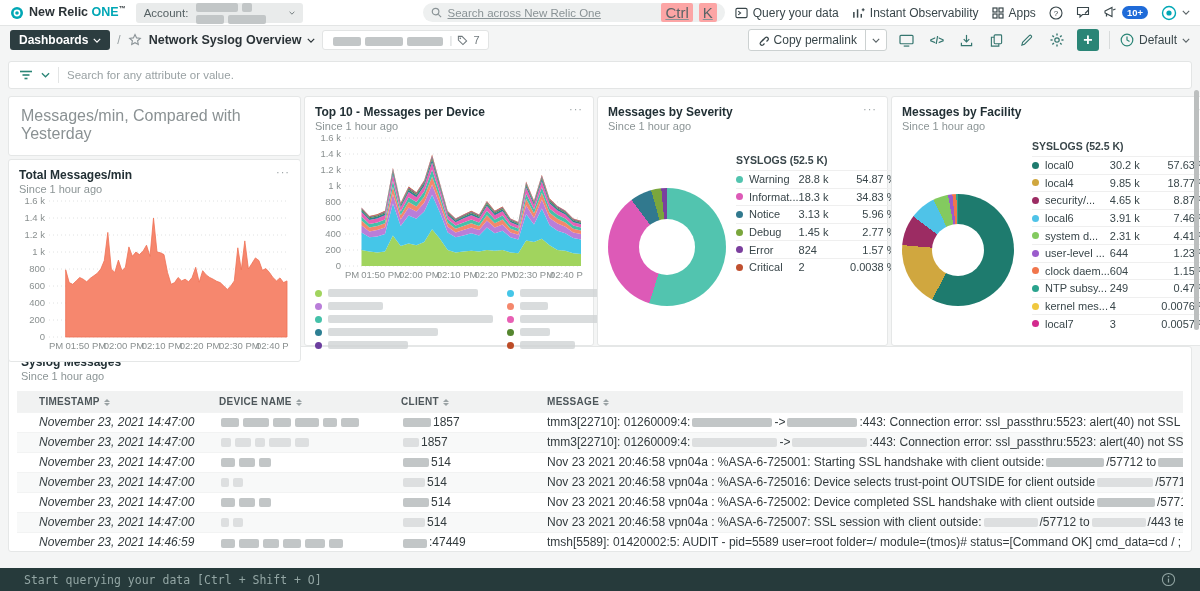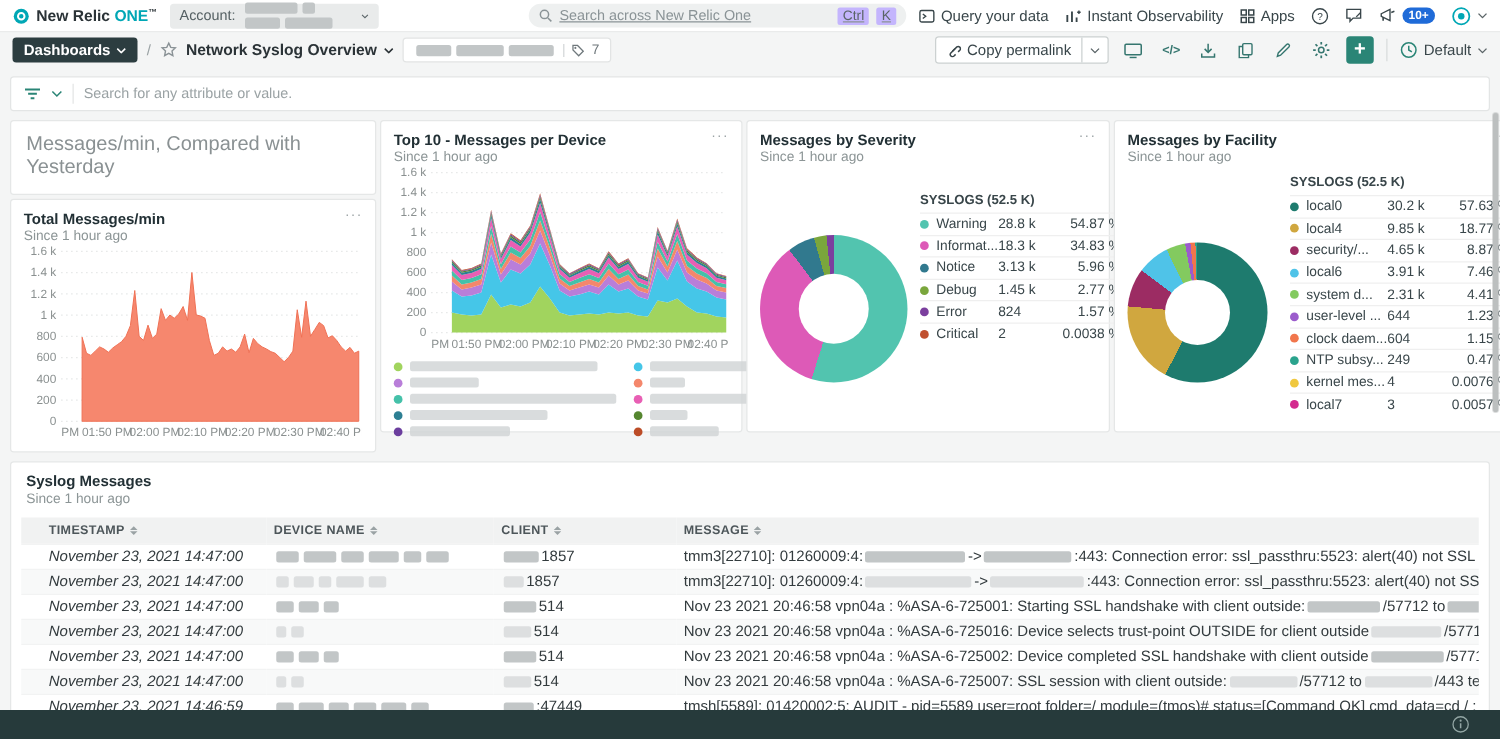--- a/index.html
+++ b/index.html
@@ -7,21 +7,21 @@
   svg { display:block; }
   .redact { display:inline-block; height:9px; border-radius:2px; background:#c2c6c7; margin:0 2px; vertical-align:middle; }
   
   .hdr { height:26px; background:#ffffff; border-bottom:1px solid #e3e5e5; display:flex; align-items:center; padding:0 10px; gap:10px; }
   .brand { display:flex; align-items:center; gap:5px; font-size:12.5px; font-weight:bold; color:#2b3337; white-space:nowrap; }
   .brand .one { color:#00a7b5; }
   .brand sup { font-size:7px; }
   .acct-pill { display:flex; align-items:center; gap:6px; background:#e9ebeb; border-radius:3px; height:20px; padding:0 8px; font-size:11.5px; color:#556063; }
   .search-pill { display:flex; align-items:center; gap:6px; background:#eef0f0; border-radius:12px; height:19px; width:395px; padding:0 8px; margin-left:110px; font-size:11.5px; color:#8a9396;text-decoration:underline; }
   .search-pill .ph { flex:1; }
-  .key { background:#c4b5fd; color:#5a6467; border-radius:2px; font-size:11px; padding:1px 4px; }
+  .key { background:#fca5a5; color:#5a6467; border-radius:2px; font-size:15px; padding:1px 4px; }
   .hdr-right { margin-left:auto; display:flex; align-items:center; gap:13px; font-size:12px; color:#39464a; }
   .hdr-item { display:flex; align-items:center; gap:5px; cursor:pointer; white-space:nowrap; }
   .badge-blue { background:#1f6bd8; color:#fff; font-size:9.5px; font-weight:bold; padding:1px 5px; border-radius:8px; }
   
   .tbar { height:28px; display:flex; align-items:center; padding:0 10px; gap:7px; background:#f4f5f5; }
   .dash-btn { display:flex; align-items:center; gap:5px; background:#2c3d40; color:#fff; font-size:12px; font-weight:bold; border-radius:3px; height:20px; padding:0 9px; cursor:pointer; }
   .crumb-sep { color:#9aa2a4; font-size:12px; }
   .dash-title { display:flex; align-items:center; gap:5px; font-size:12.5px; font-weight:bold; color:#2b3337; cursor:pointer; }
   .title-pill { display:flex; align-items:center; gap:5px; background:#fff; border:1px solid #e2e4e4; border-radius:3px; height:20px; padding:0 8px; font-size:11px; color:#6f787c; }
   .title-pill .sep { color:#d0d4d5; }
@@ -63,21 +63,21 @@
   .leg-row .dot { width:7px; height:7px; border-radius:50%; margin-right:6px; flex:none; }
   .leg-row .lab { flex:1; white-space:nowrap; overflow:hidden; }
   .leg-row .val { width:42px; text-align:left; }
   .leg-row .pct { width:56px; text-align:right; }
   
   .sleg { display:grid; grid-template-columns:1fr 1fr; column-gap:14px; row-gap:5px; margin-top:7px; }
   .sleg-item { display:flex; align-items:center; gap:6px; }
   .sleg-item .dot { width:7px; height:7px; border-radius:50%; flex:none; }
   .sleg-item .bar { height:8px; border-radius:2px; background:#cfd3d4; opacity:.8; }
   
-  .tbl-card { margin-top:23px; height:206px; overflow:hidden; }
+  .tbl-card { margin-top:0; height:206px; overflow:hidden; }
   .tbl-head { padding:8px 12px 7px 12px; }
   table.syslog { width:calc(100% - 16px); margin:2px 8px 0 8px; border-collapse:collapse; table-layout:fixed; font-size:12px; }
   table.syslog th { background:#f1f2f2; font-size:10px; color:#4d565a; text-align:left; font-weight:bold; letter-spacing:.3px; height:21px; padding:0 6px; white-space:nowrap; }
   table.syslog th:first-child { padding-left:22px; }
   table.syslog td { height:20px; padding:0 6px; white-space:nowrap; overflow:hidden; color:#333b3e; border-top:1px solid #f2f3f3; }
   table.syslog td:first-child { padding-left:22px;font-style:italic; }
   table.syslog tr:nth-child(even) td { background:#f8f9f9; }
   table.syslog tr:nth-child(even) .redact { opacity:.5; }
   .sort { display:inline-flex; flex-direction:column; gap:1px; margin-left:4px; vertical-align:middle; }
   .sort i { display:block; width:0; height:0; border-left:3px solid transparent; border-right:3px solid transparent; }
@@ -621,20 +621,21 @@
             <td><span class="redact" style="width: 14px;"></span><span class="redact" style="width: 20px;"></span><span class="redact" style="width: 16px;"></span><span class="redact" style="width: 18px;"></span><span class="redact" style="width: 20px;"></span><span class="redact" style="width: 14px;"></span></td>
             <td><span class="redact" style="width: 24px;"></span>:47449</td>
             <td>tmsh[5589]: 01420002:5: AUDIT - pid=5589 user=root folder=/ module=(tmos)# status=[Command OK] cmd_data=cd / ;</td>
           </tr>
         </tbody>
     </table>
   </div>
 </div>
 
 <div class="statusbar">
+  <span>Start querying your data [Ctrl + Shift + O]</span>
   <span class="right">
       <svg width="15" height="15" viewBox="0 0 16 16">
         <circle cx="8" cy="8" r="6.5" fill="none" stroke="#93a6a4" stroke-width="1.1"></circle>
         <circle cx="8" cy="4.8" r=".9" fill="#93a6a4"></circle>
         <line x1="8" y1="7" x2="8" y2="11.2" stroke="#93a6a4" stroke-width="1.3"></line>
       </svg>
     </span>
 </div>
 
 <div class="scroll-thumb"></div>

